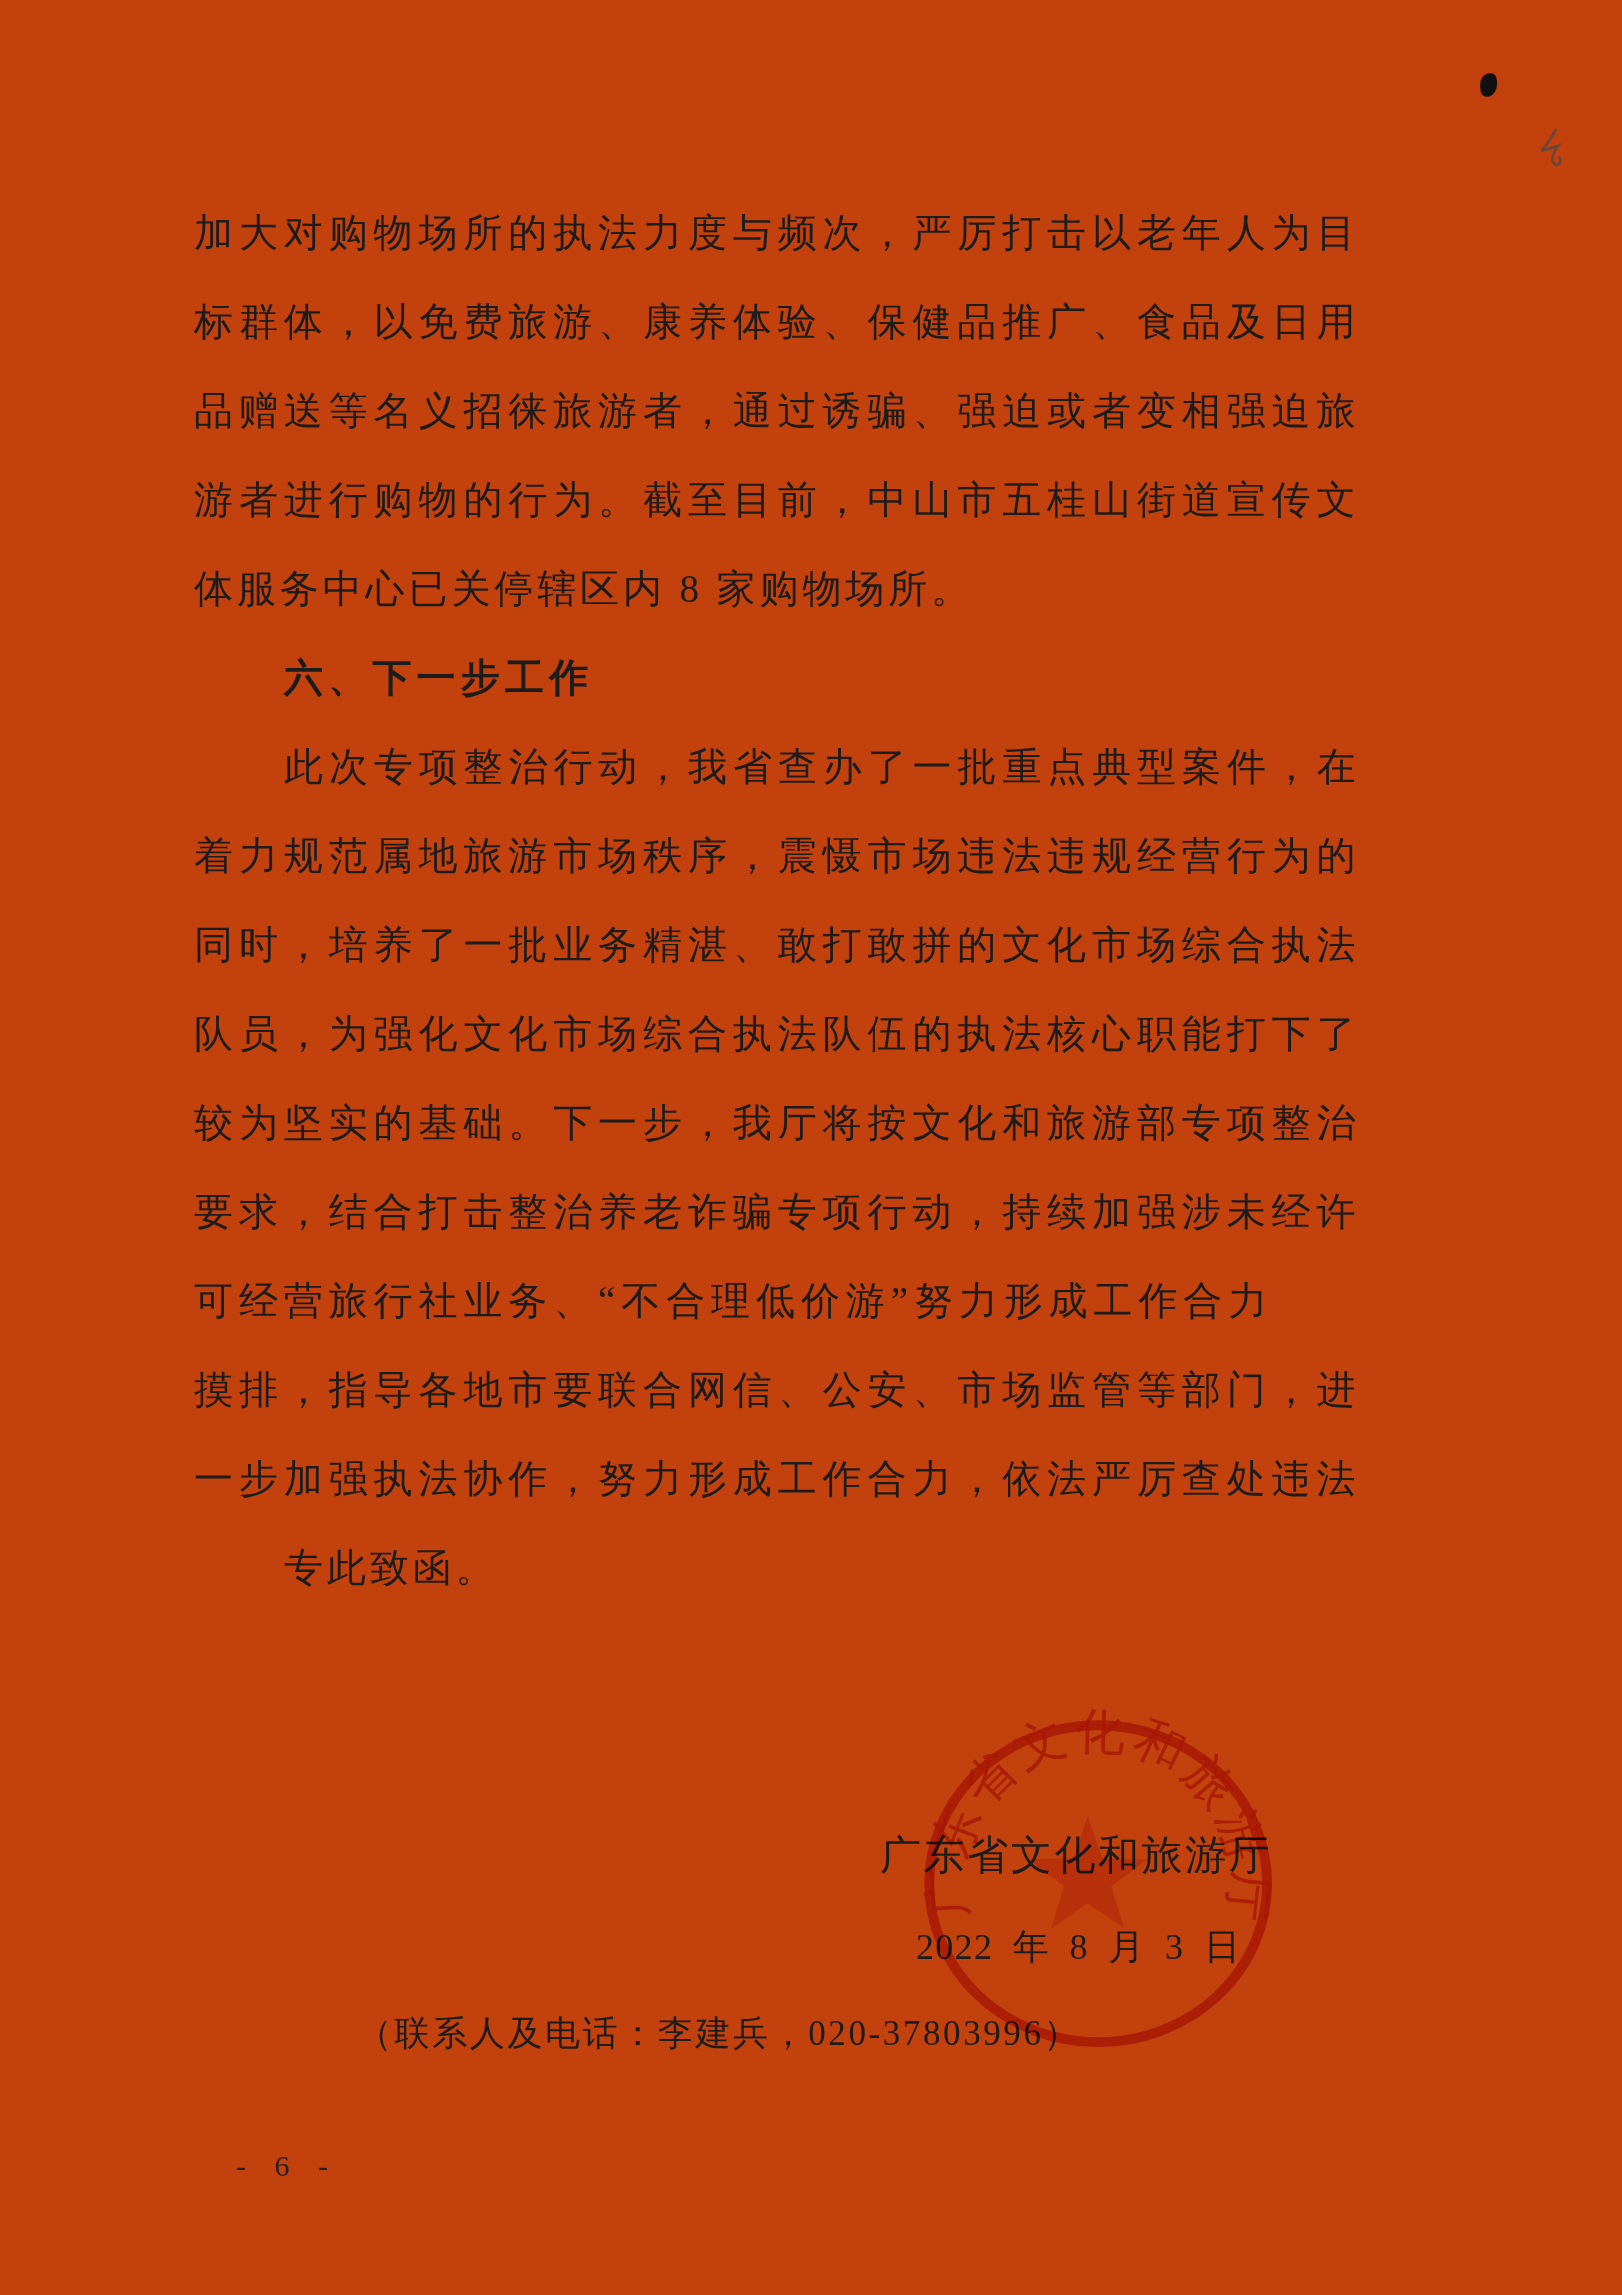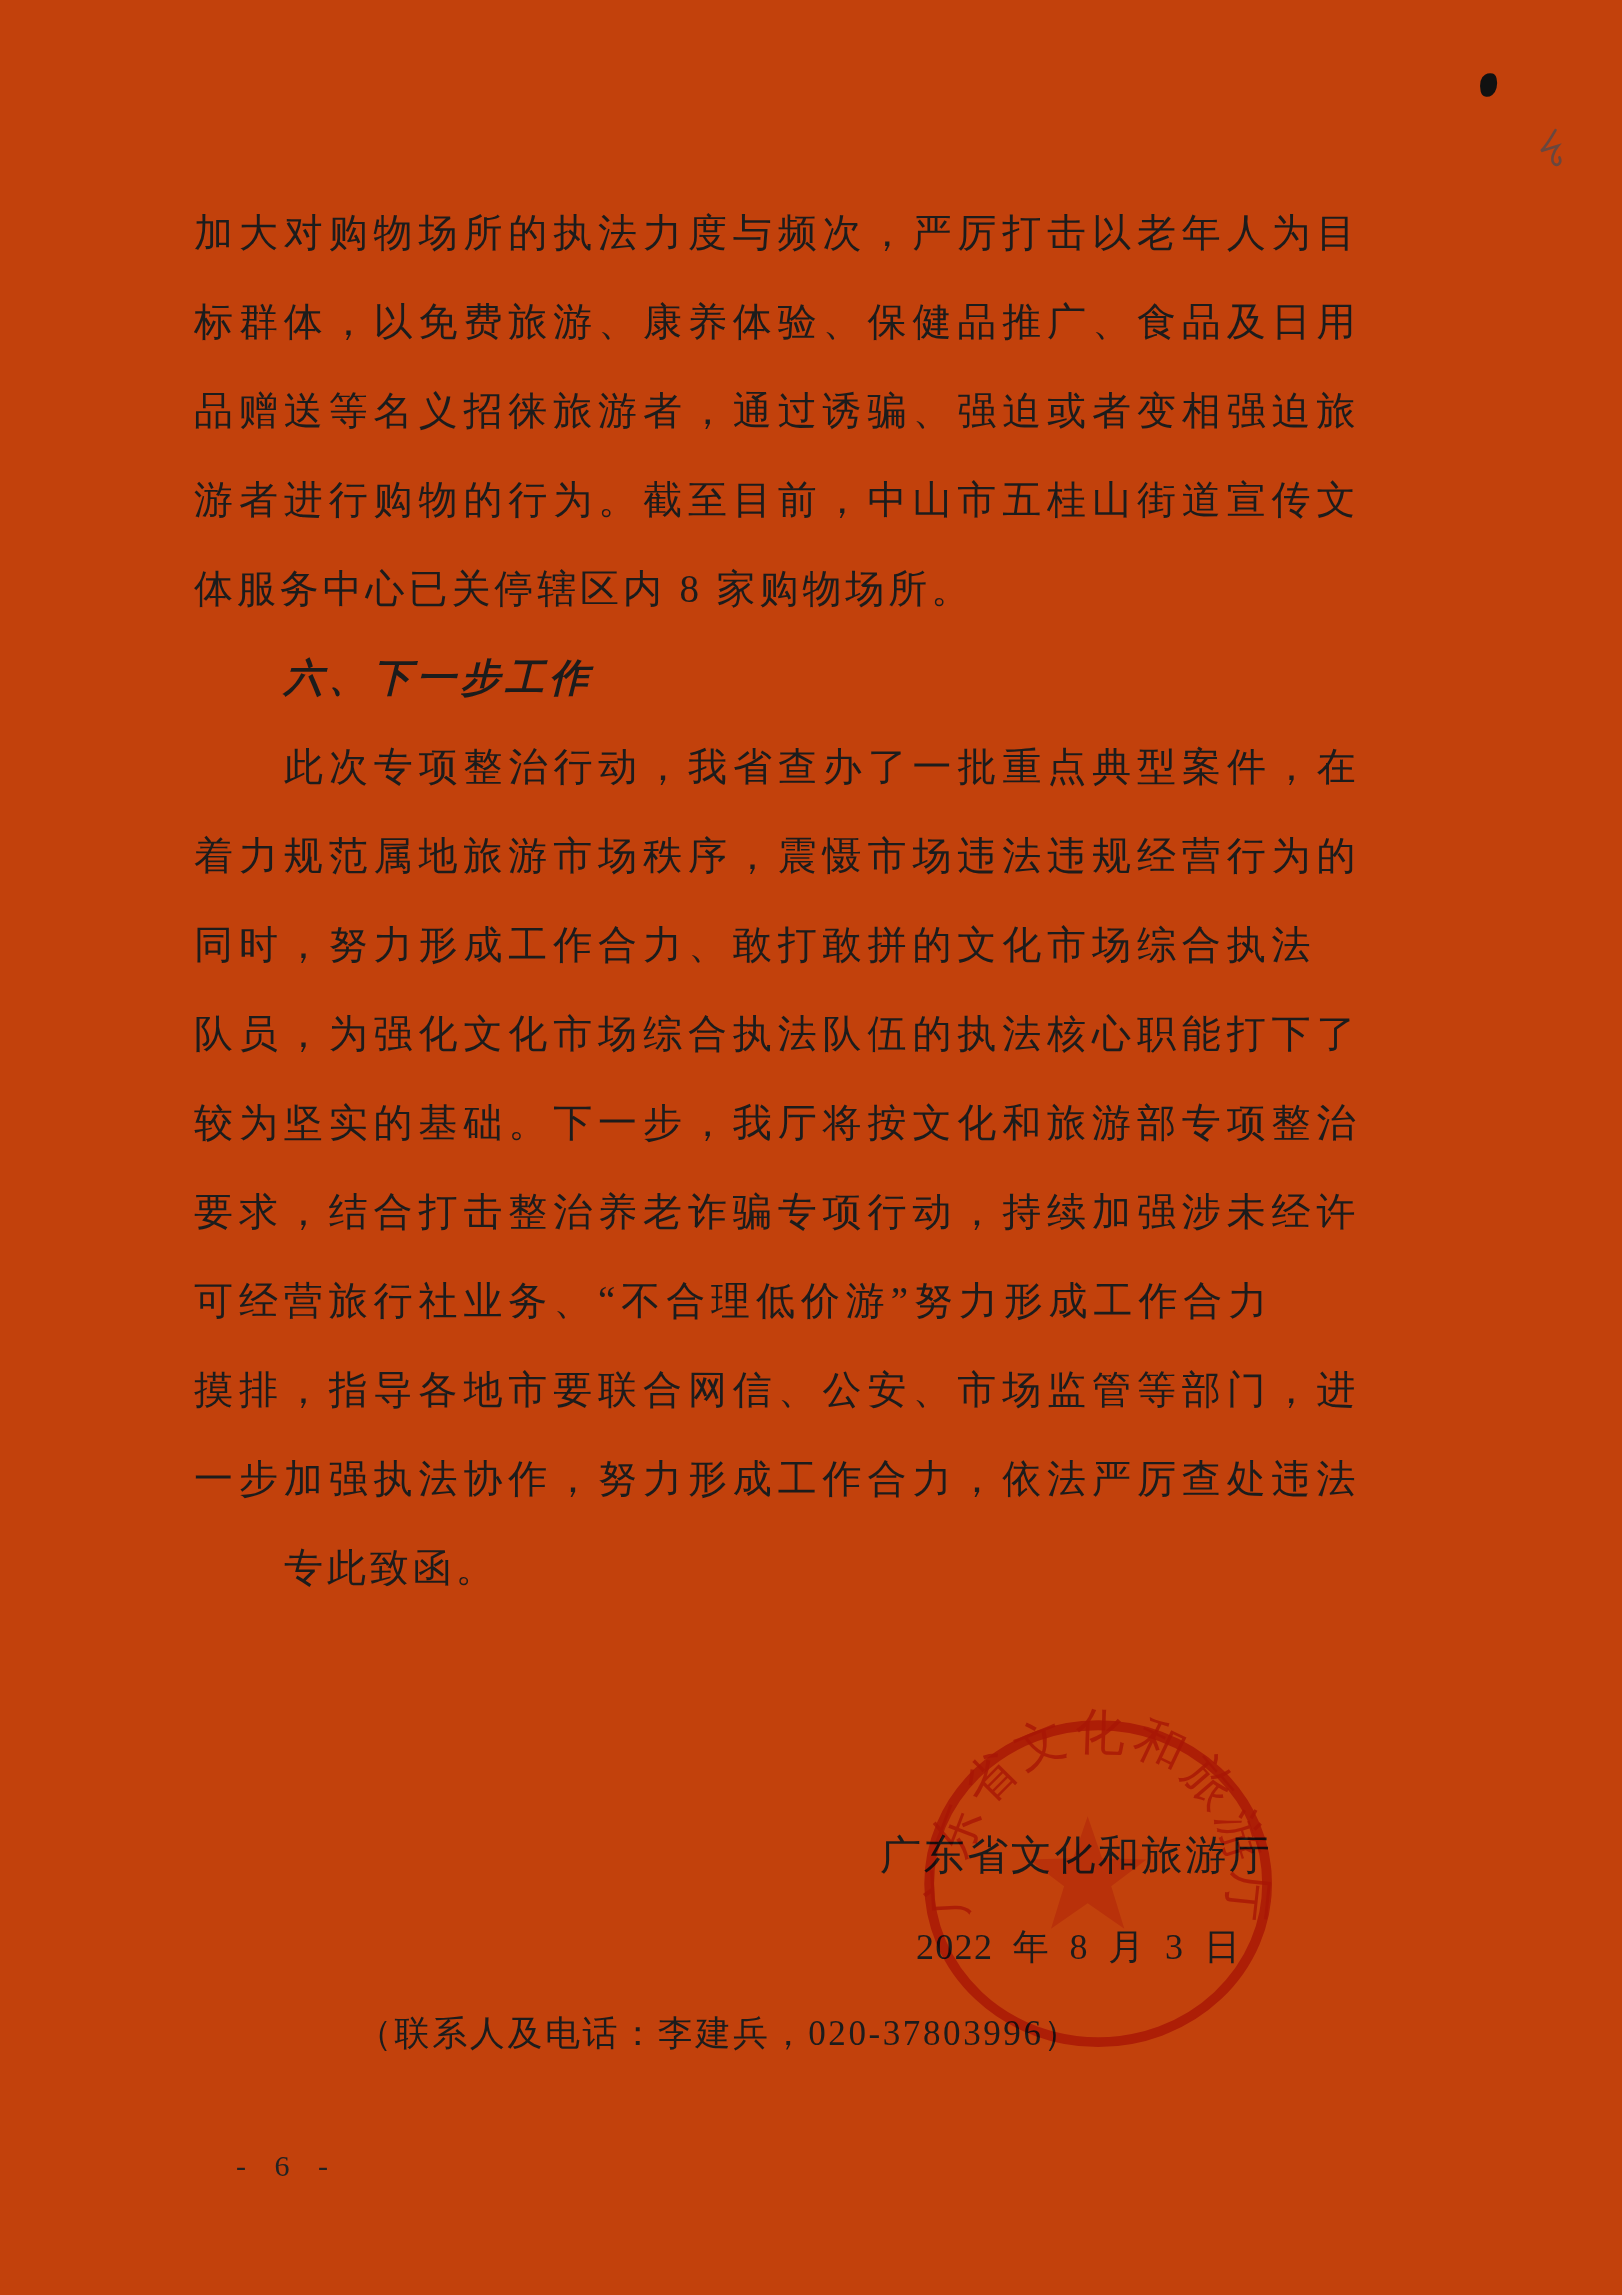--- a/index.html
+++ b/index.html
@@ -21,21 +21,21 @@
   }
   .line {
     height: 89px;
     line-height: 89px;
     font-size: 39px;
     white-space: nowrap;
   }
   .just   { letter-spacing: 5.9px; }
   .plain  { letter-spacing: 3.9px; }
   .indent { padding-left: 90px; }
-  .heading { font-weight: bold; letter-spacing: 5.2px; font-family: "Liberation Sans", "DejaVu Sans", sans-serif; font-style: italic; }
+  .heading { font-weight: bold; letter-spacing: 5.2px; font-family: "Liberation Sans", "DejaVu Sans", sans-serif; }
   
   .signature-org {
     position: absolute;
     left: 880px;
     top: 1832px;
     height: 46px;
     line-height: 46px;
     font-size: 41px;
     letter-spacing: 2.6px;
     z-index: 2;
@@ -113,21 +113,21 @@
 
   <div class="body-text">
     <div class="line just">加大对购物场所的执法力度与频次，严厉打击以老年人为目</div>
     <div class="line just">标群体，以免费旅游、康养体验、保健品推广、食品及日用</div>
     <div class="line just">品赠送等名义招徕旅游者，通过诱骗、强迫或者变相强迫旅</div>
     <div class="line just">游者进行购物的行为。截至目前，中山市五桂山街道宣传文</div>
     <div class="line plain">体服务中心已关停辖区内 8 家购物场所。</div>
     <div class="line heading indent">六、下一步工作</div>
     <div class="line just indent">此次专项整治行动，我省查办了一批重点典型案件，在</div>
     <div class="line just">着力规范属地旅游市场秩序，震慑市场违法违规经营行为的</div>
-    <div class="line just">同时，努力形成工作合力、敢打敢拼的文化市场综合执法</div>
+    <div class="line just">同时，培养了一批业务精湛、敢打敢拼的文化市场综合执法</div>
     <div class="line just">队员，为强化文化市场综合执法队伍的执法核心职能打下了</div>
     <div class="line just">较为坚实的基础。下一步，我厅将按文化和旅游部专项整治</div>
     <div class="line just">要求，结合打击整治养老诈骗专项行动，持续加强涉未经许</div>
     <div class="line just">可经营旅行社业务、“不合理低价游”努力形成工作合力</div>
     <div class="line just">摸排，指导各地市要联合网信、公安、市场监管等部门，进</div>
     <div class="line just">一步加强执法协作，努力形成工作合力，依法严厉查处违法</div>
     <div class="line plain indent">专此致函。</div>
   </div>
 
   <div class="signature-org">广东省文化和旅游厅</div>

